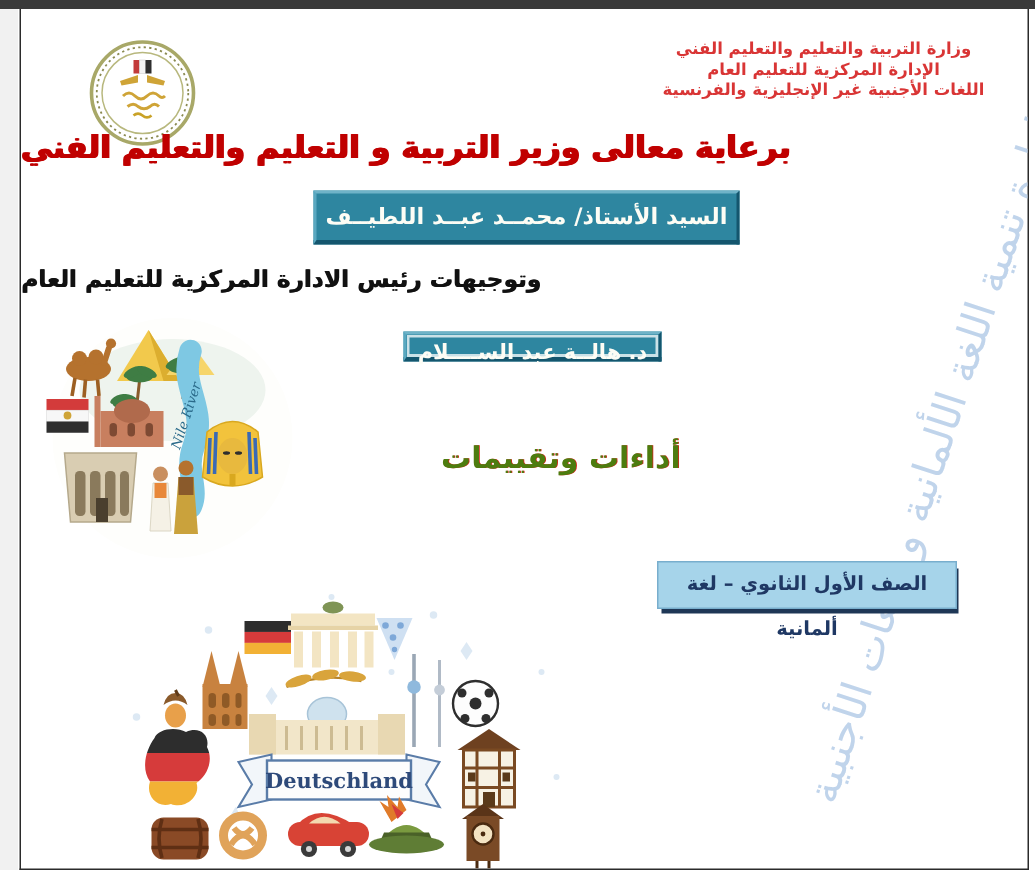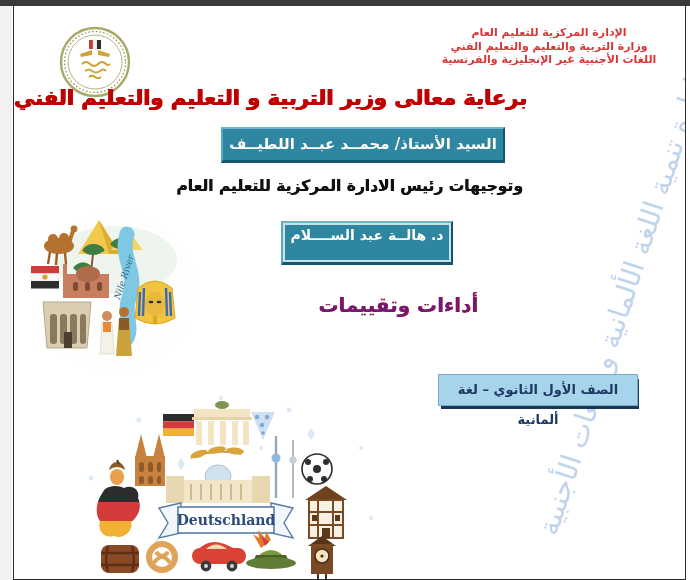--- a/index.html
+++ b/index.html
@@ -9,28 +9,28 @@
   .page{position:absolute;left:13px;top:6px;width:673px;height:574px;background:#fff;
         border-left:1px solid #2b2b2b;border-right:1px solid #2b2b2b;border-bottom:1px solid #2b2b2b;
         box-sizing:border-box;overflow:hidden;}
   .ministry-block{position:absolute;right:2px;top:20px;width:268px;text-align:center;
         color:#d93535;font-weight:bold;font-size:11px;line-height:13.5px;direction:rtl;}
   .seal{position:absolute;left:44px;top:18px;}
   .patronage-title{position:absolute;left:0;top:80px;width:100%;text-align:left;direction:rtl;
         color:#c00000;font-size:21px;font-weight:700;text-shadow:0.6px 0 0 #c00000, -0.6px 0 0 #c00000;}
   .teal-box{position:absolute;background:#2e86a0;color:#fdfdf5;direction:rtl;text-align:center;
         font-weight:bold;border-top:2px solid #6fb3c8;border-left:2px solid #5aa8c0;
-        border-bottom:3px solid #14566e;border-right:2px solid #14566e;box-sizing:border-box;margin-left:12px;}
+        border-bottom:3px solid #14566e;border-right:2px solid #14566e;box-sizing:border-box;}
   .minister-box{left:195px;top:121px;width:284px;height:36px;line-height:31px;font-size:15px;}
-  .director-box{left:255px;top:215px;width:172px;height:44px;line-height:25px;font-size:14px;
+  .director-box{left:255px;top:215px;width:172px;height:20px;line-height:25px;font-size:14px;
         box-shadow:inset 0 0 0 2px rgba(255,255,255,.75);}
-  .directives-line{position:absolute;left:0;top:171px;width:100%;text-align:center;direction:rtl;
+  .directives-line{position:absolute;left:0;top:171px;width:100%;text-align:left;direction:rtl;
         color:#111;font-size:15.5px;font-weight:900;text-shadow:0.5px 0 0 #111;}
-  .main-title{position:absolute;left:264px;top:287px;width:200px;text-align:right;direction:rtl;
-        color:#701a75;font-size:20px;font-weight:900;text-shadow:0.5px 0 0 #e21d1d;}
+  .main-title{position:absolute;left:280px;top:287px;width:200px;text-align:left;direction:rtl;
+        color:#4d7c0f;font-size:20px;font-weight:900;text-shadow:0.5px 0 0 #e21d1d;}
   .watermark{position:absolute;left:420px;top:246px;width:400px;height:34px;direction:rtl;
         transform:rotate(-72deg);color:#b6cde8;font-size:28px;letter-spacing:1px;white-space:nowrap;
         opacity:.85;}
   .blue-box{position:absolute;left:424px;width:200px;height:32px;background:#a6d4ea;
         color:#1f3864;direction:rtl;text-align:center;font-weight:bold;font-size:13px;line-height:30px;
         border:1px solid #78aecd;box-shadow:2px 4px 0 -1px #1e3756;box-sizing:border-box;}
   .grade-box{top:368px;}
   .year-box{top:410px;}
   .egypt-illu{position:absolute;left:9px;top:202px;}
   .germany-illu{position:absolute;left:47px;top:382px;}
@@ -57,22 +57,22 @@
 
       <polygon points="22,30 34,26 34,31 23,33" fill="#cfa437"></polygon>
       <polygon points="52,30 40,26 40,31 51,33" fill="#cfa437"></polygon>
 
       <path d="M24,40 q4,-4 8,0 q4,4 8,0 q4,-4 8,0 q2,2 4,0" fill="none" stroke="#cfa437" stroke-width="2"></path>
       <path d="M27,47 q4,-3 7,0 q4,3 8,0 q3,-3 6,0" fill="none" stroke="#cfa437" stroke-width="2"></path>
       <path d="M31,53 q3,-2.5 6,0 q3,2.5 6,0" fill="none" stroke="#c9a227" stroke-width="1.8"></path>
     </svg>
 
     <div class="ministry-block">
+      <div>وزارة التربية والتعليم والتعليم الفني</div>
       <div>الإدارة المركزية للتعليم العام</div>
-      <div>وزارة التربية والتعليم والتعليم الفني</div>
       <div>اللغات الأجنبية غير الإنجليزية والفرنسية</div>
     </div>
 
     <div class="watermark">إدارة تنمية اللغة الألمانية و اللغات الأجنبية</div>
 
     <div class="patronage-title">برعاية معالى وزير التربية و التعليم والتعليم الفني</div>
 
     <div class="teal-box minister-box">السيد الأستاذ/ محمــد عبــد اللطيــف</div>
 
     <div class="directives-line">وتوجيهات رئيس الادارة المركزية للتعليم العام</div>

